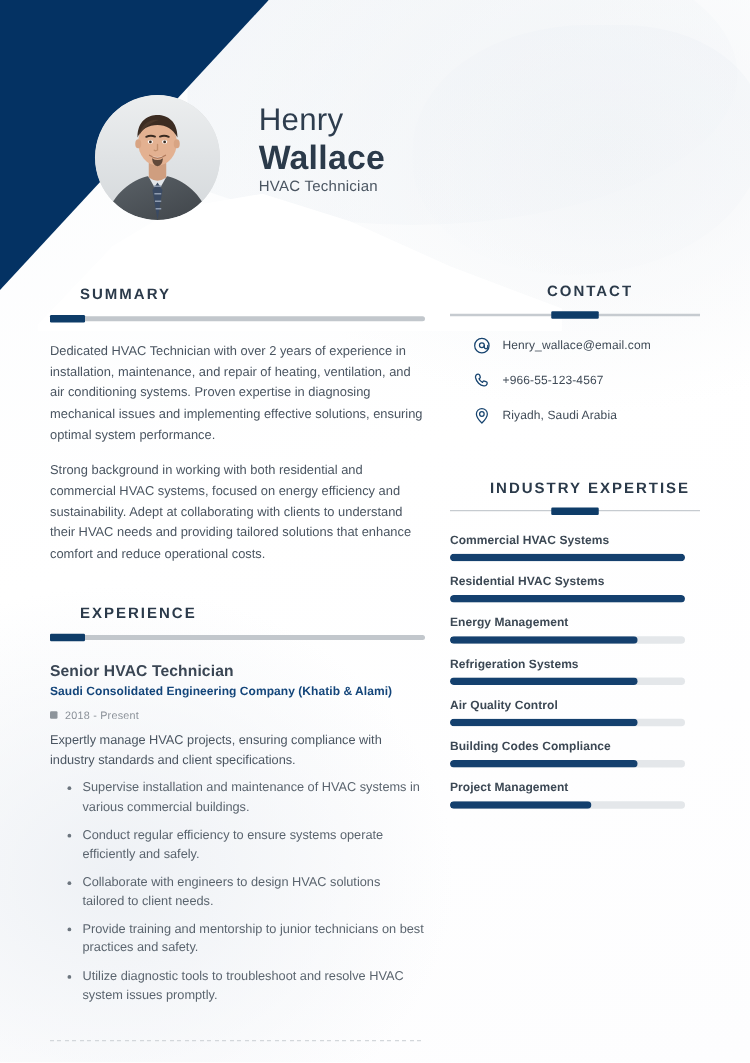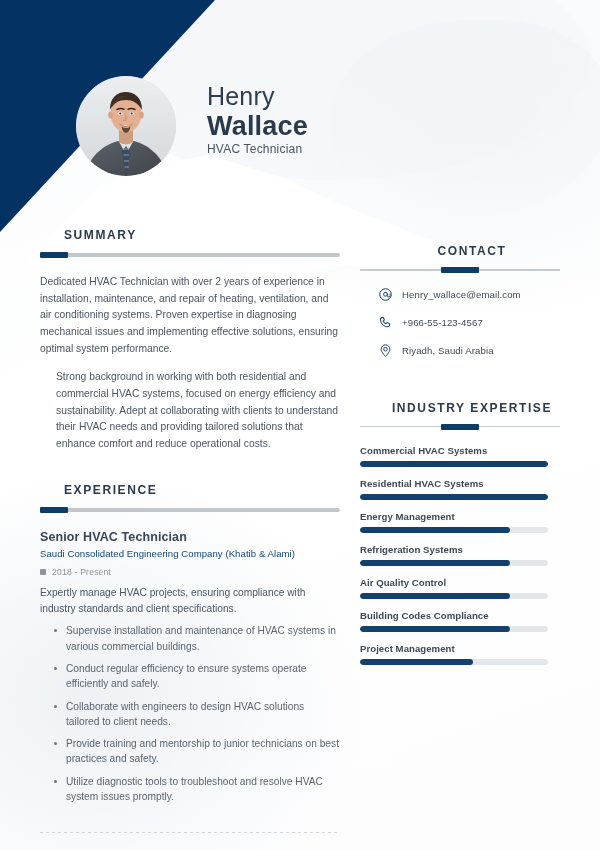--- a/index.html
+++ b/index.html
@@ -62,21 +62,21 @@
     font-size:27px; font-weight:700; color:#2b3a4a; line-height:1.15;
     letter-spacing:.2px;
   }
   .job-title {
     margin-top:0; font-size:12px; color:#4a5561; font-weight:400;
     letter-spacing:.2px;
   }
 
   
   .col-left  { position:absolute; left:40px;  top:228px; width:300px; }
-  .col-right { position:absolute; left:360px; top:244px; width:200px; }
+  .col-right { position:absolute; left:360px; top:226px; width:200px; }
 
   
   .sec-title {
     font-size:12px; font-weight:700; color:#2b3a4a;
     letter-spacing:1.6px;
     margin-left:24px;
   }
   .sec-title.center { text-align:center; }
 
   .rule-left {
@@ -94,29 +94,29 @@
   .rule-center::before {
     content:""; position:absolute; left:50%; transform:translateX(-50%);
     top:-2px; width:38px; height:6px; background:#0e3c68; border-radius:1px;
   }
 
   
   .summary { margin-top:17px; }
   .summary p {
     font-size:10.3px; line-height:1.62; color:#4a5561; text-align:left;
   }
-  .summary p + p { margin-top:12px;margin-left:16px; }
+  .summary p + p { margin-top:12px; }
 
   
   .exp-wrap { margin-top:18px; }
   .exp-role {
     font-size:12.5px; font-weight:700; color:#3a4654; letter-spacing:.1px;
   }
   .exp-company {
-    margin-top:4px; font-size:9.6px; font-weight:400; color:#13457a;
+    margin-top:4px; font-size:9.6px; font-weight:700; color:#13457a;
     letter-spacing:.05px;
   }
   .exp-date-row {
     margin-top:8px; display:flex; align-items:center; gap:6px;
   }
   .cal-icon {
     width:6px; height:6px; background:#8d949b; display:inline-block;
     border-radius:1px;
   }
   .exp-date { font-size:8.6px; color:#8b9199; letter-spacing:.2px; }

